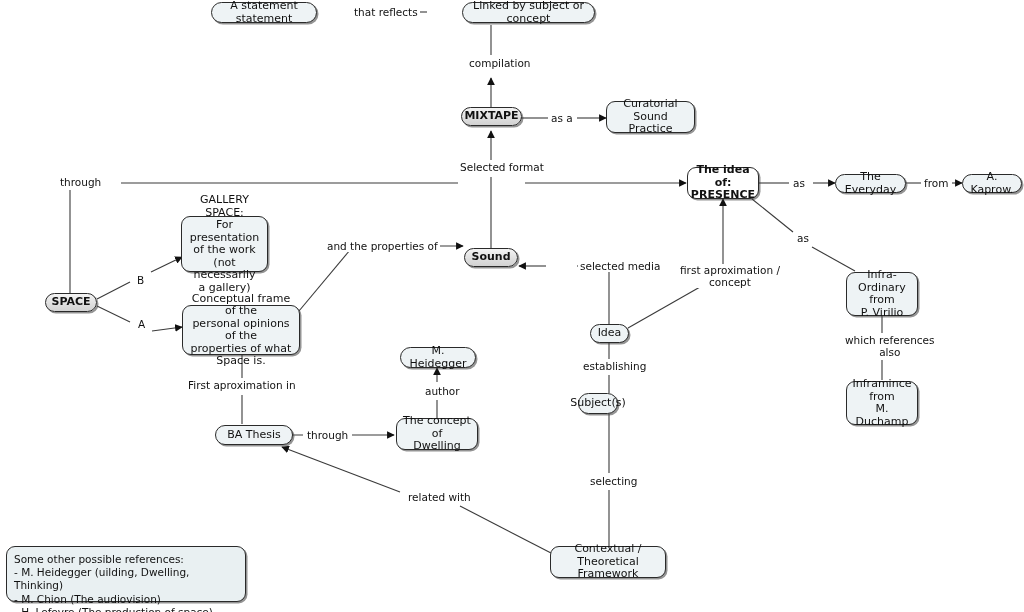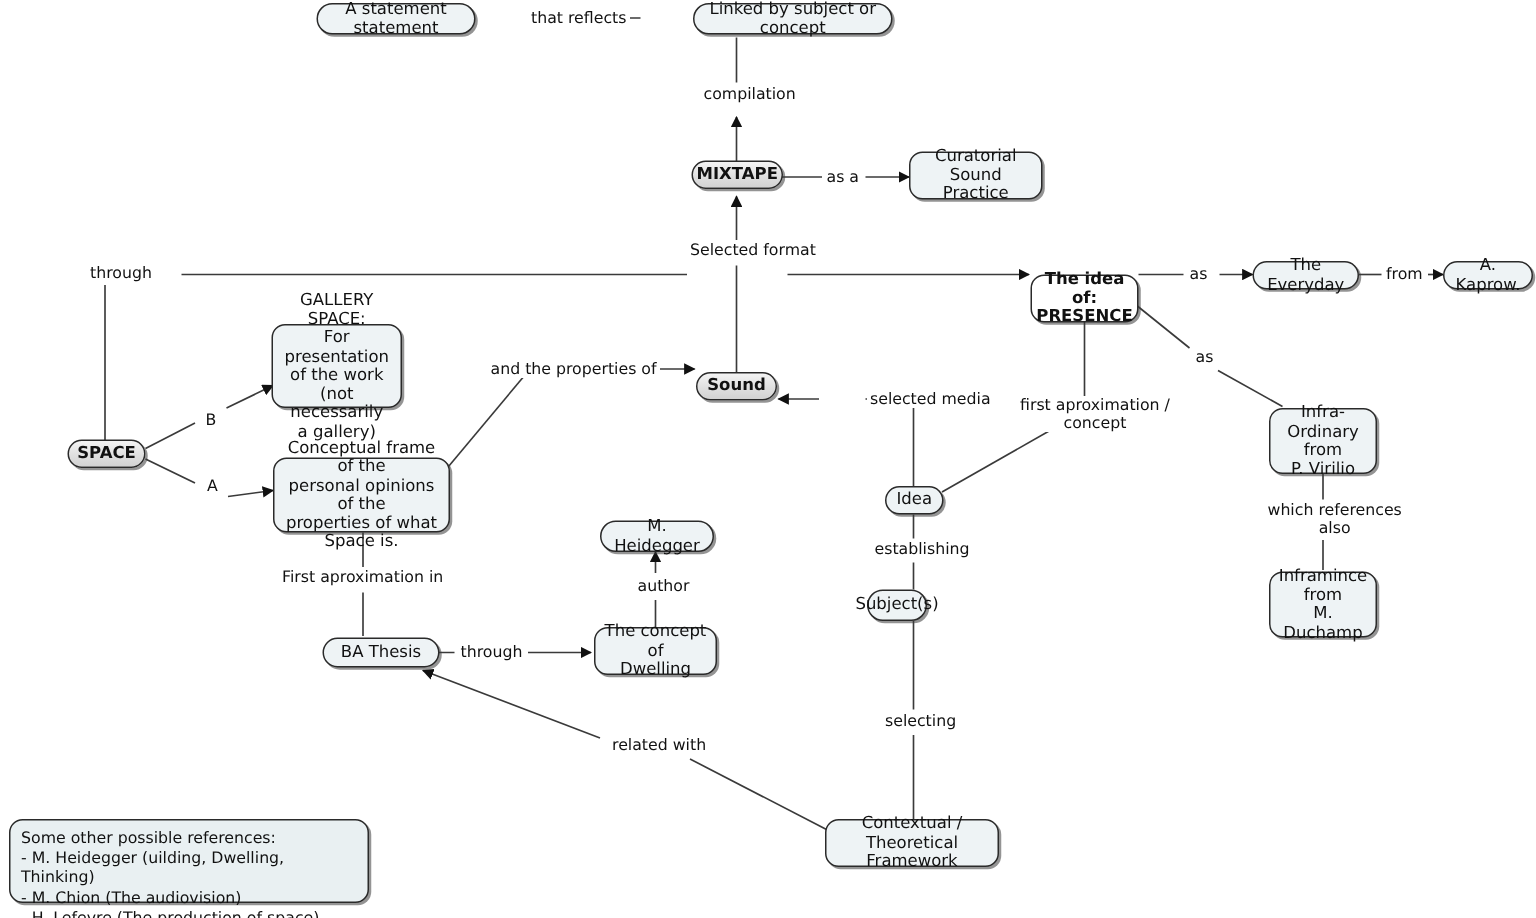--- a/index.html
+++ b/index.html
@@ -157,21 +157,21 @@
 
   <div class="node plain pill" style="left:211px; top:2px; width:106px; height:21px;">A statement statement</div>
 
   <div class="node plain pill" style="left:426px; top:2px; width:133px; height:21px;margin-left:36px;">Linked by subject or concept</div>
 
   <div class="node gray pill" style="left:461px; top:107px; width:61px; height:19px;text-align:center;">MIXTAPE</div>
 
   <div class="node plain" style="left:606px; top:101px; width:89px; height:32px;">Curatorial Sound
 Practice</div>
 
-  <div class="node white" style="left:687px; top:167px; width:72px; height:32px;margin-top:16px;">The idea of:
+  <div class="node white" style="left:687px; top:167px; width:72px; height:32px;">The idea of:
 PRESENCE</div>
 
   <div class="node plain pill" style="left:835px; top:174px; width:71px; height:19px;">The Everyday</div>
 
   <div class="node plain pill" style="left:962px; top:174px; width:60px; height:19px;">A. Kaprow.</div>
 
   <div class="node gray pill" style="left:45px; top:293px; width:52px; height:19px;">SPACE</div>
 
   <div class="node plain" style="left:181px; top:216px; width:87px; height:56px;">GALLERY SPACE:
 For presentation

